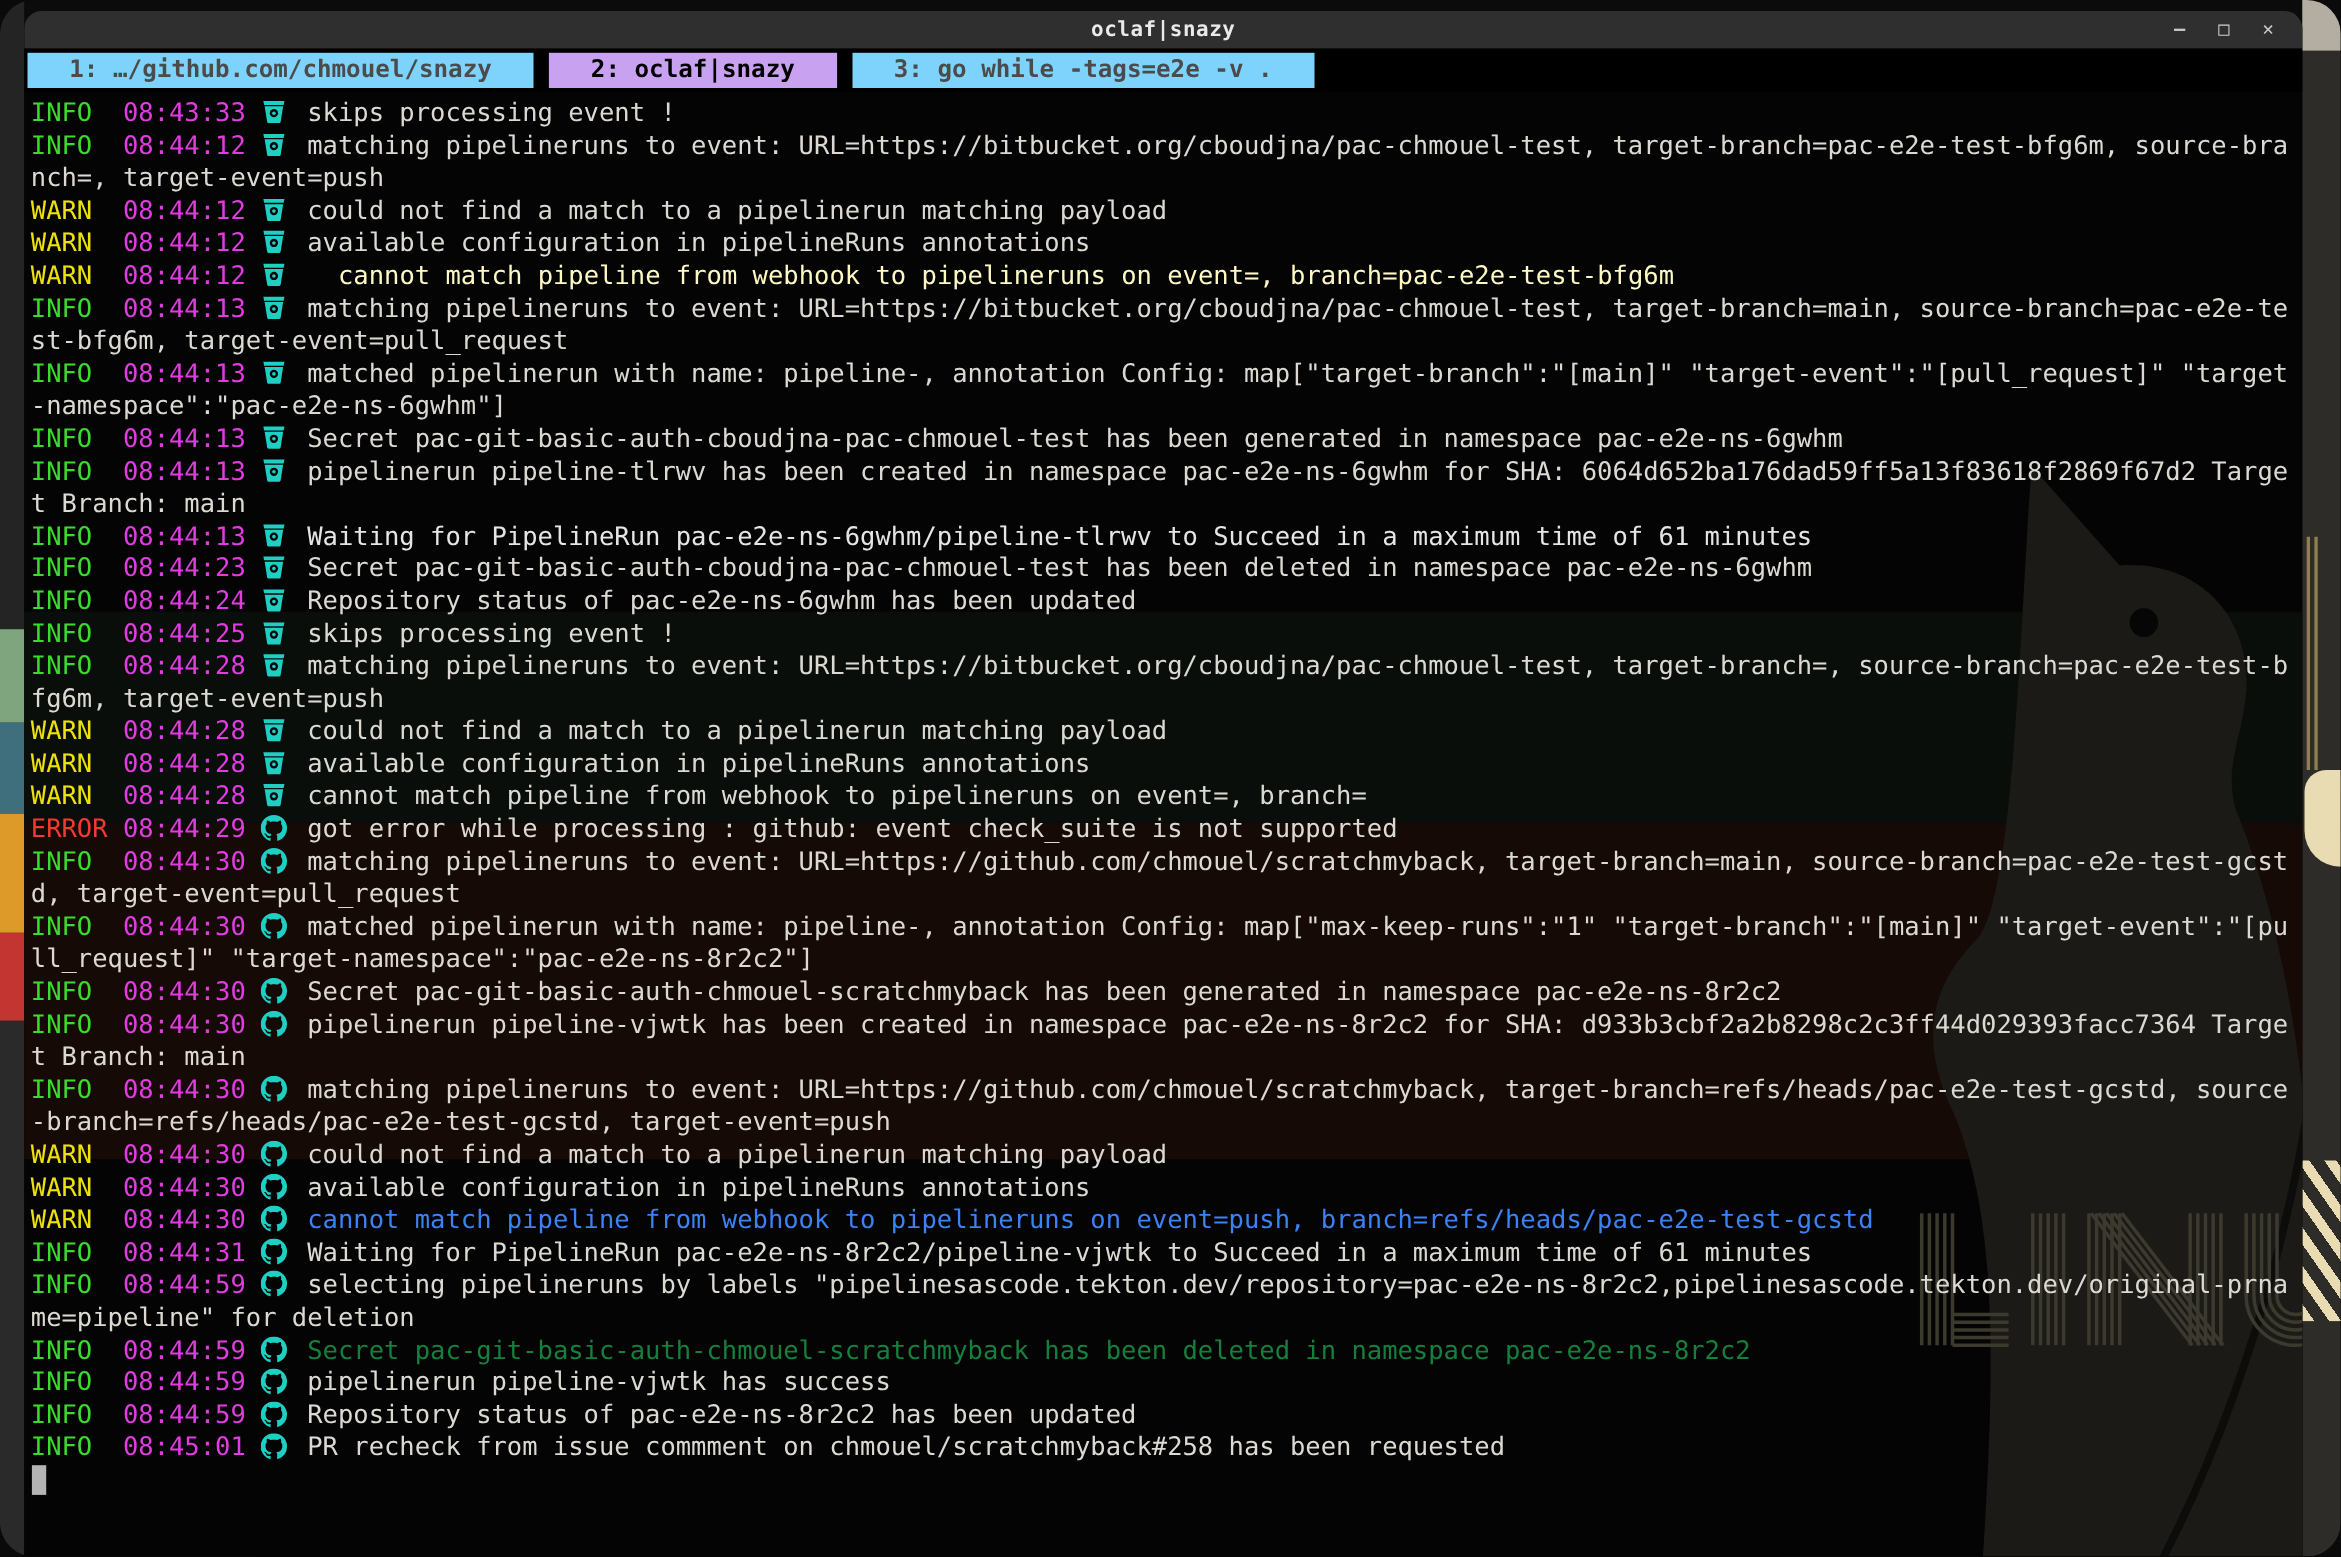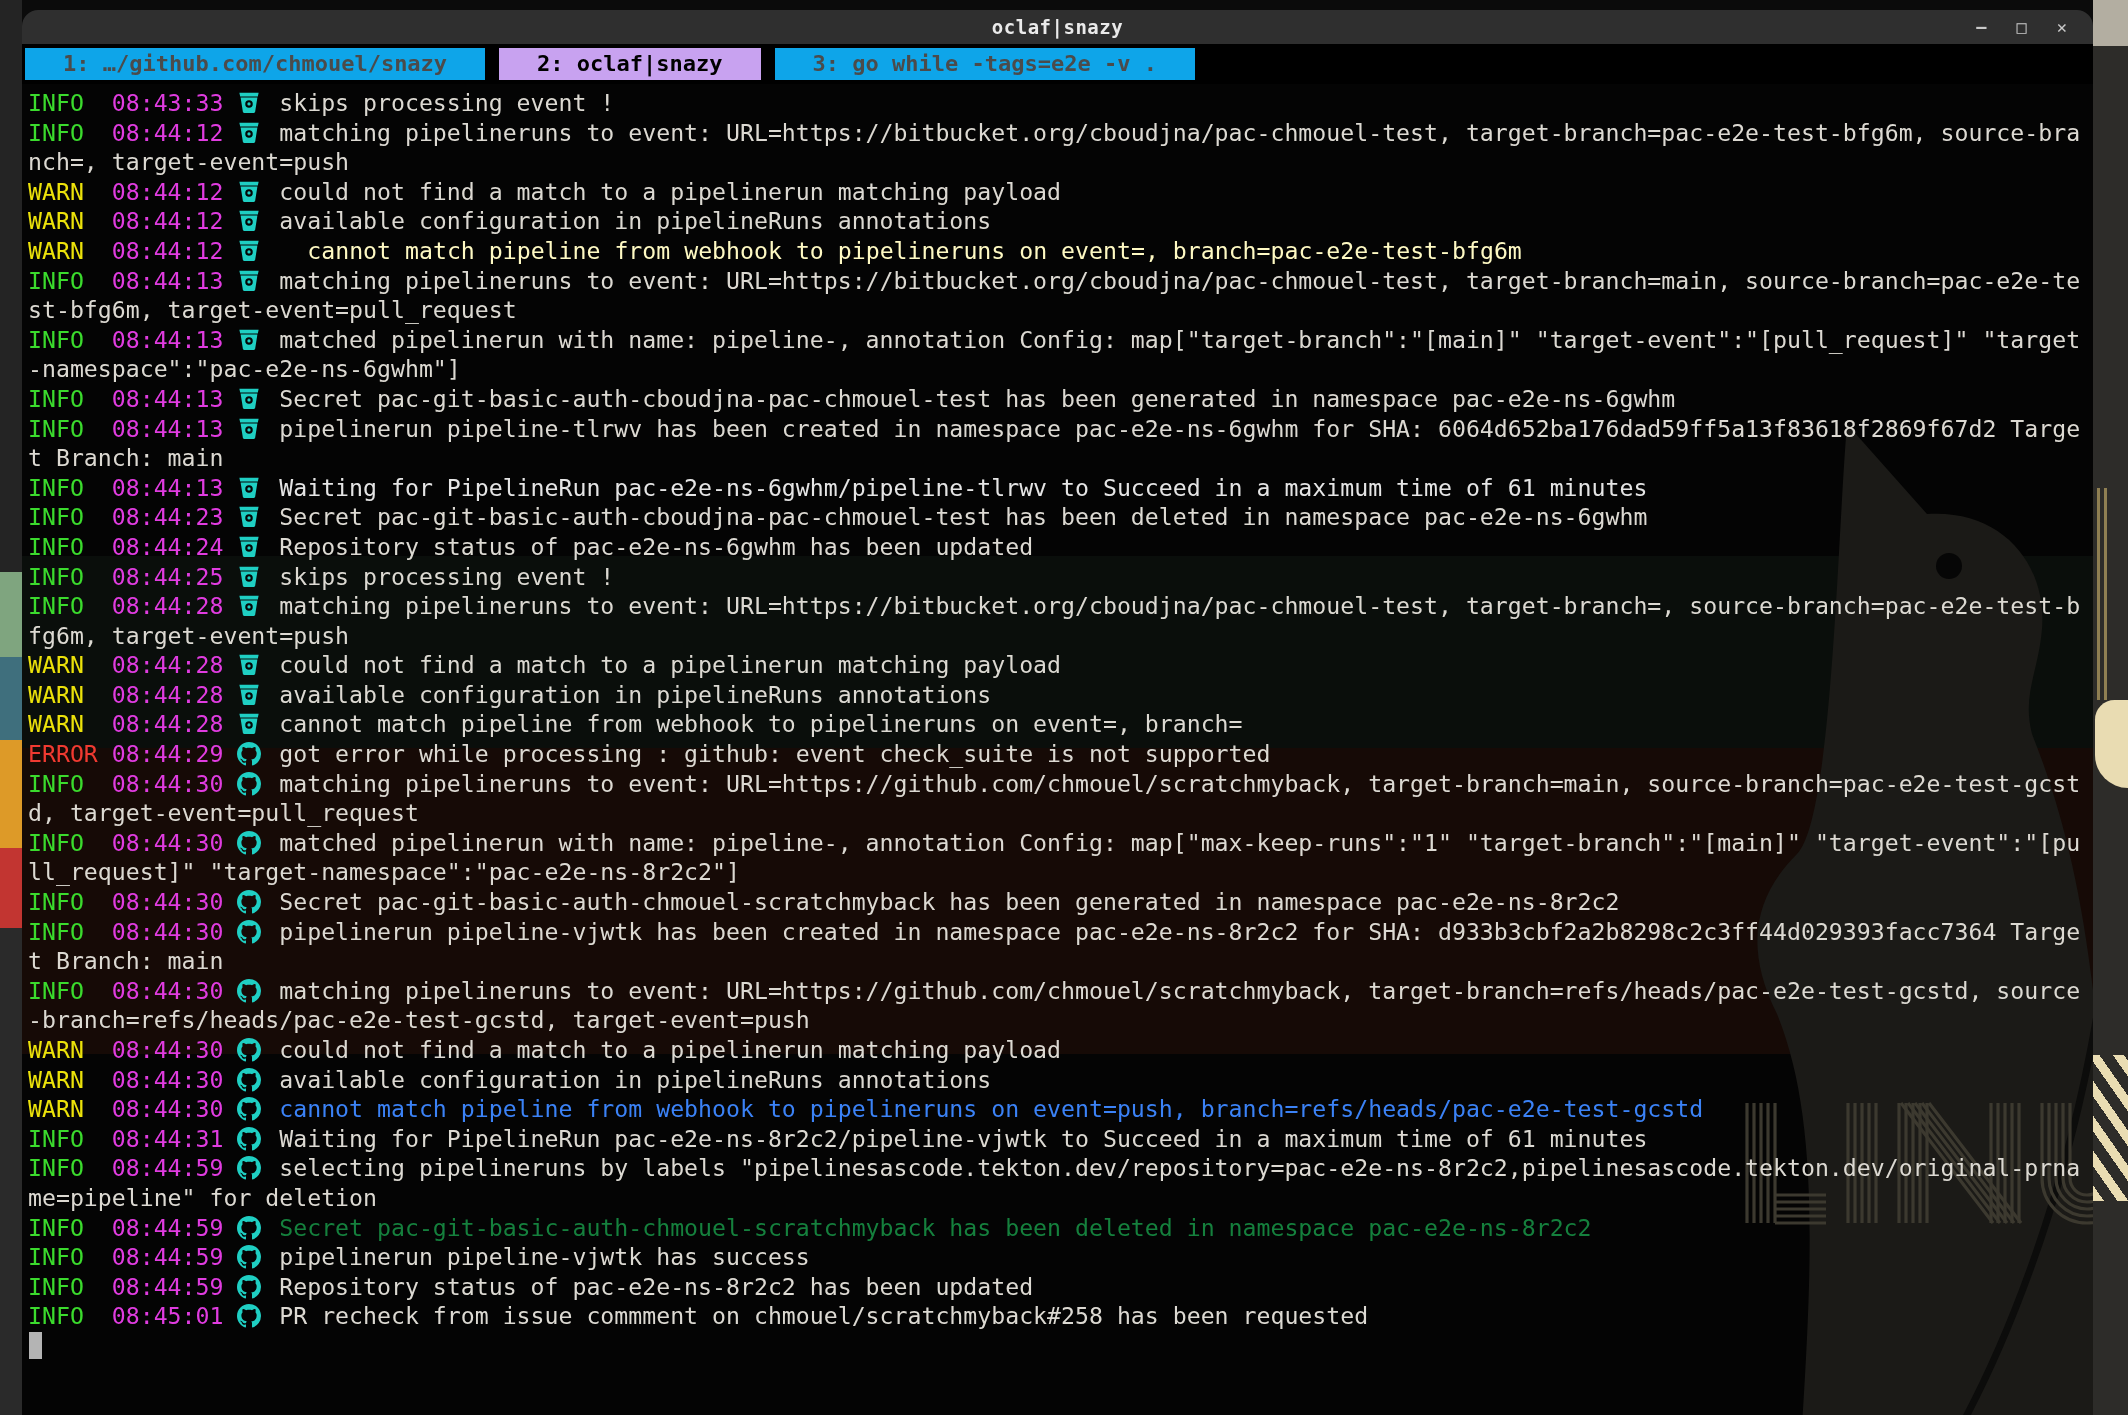--- a/index.html
+++ b/index.html
@@ -1,36 +1,36 @@
 <!DOCTYPE html>
 <html><head>
 <meta charset="utf-8">
 <style>
   html,body{margin:0;padding:0;background:#0a0a0a;}
   #page{position:relative;width:2128px;height:1415px;overflow:hidden;background:#0b0b0b;
-        font-family:"DejaVu Sans Mono",monospace;}
+        font-family:"DejaVu Sans Mono",monospace;border-radius:31px;}
   
   #left-strip{position:absolute;left:0;top:0;width:22px;height:1415px;z-index:0;}
   .strip-seg{position:absolute;left:0;width:22px;}
   #right-band{position:absolute;left:2093px;top:0;width:35px;height:1415px;background:#2d2c29;z-index:0;}
   .band-light-top{position:absolute;left:0;top:0;width:35px;height:46px;background:#b3aea1;}
   .band-goldline{position:absolute;width:3px;top:488px;height:212px;background:#8f7f52;}
   .band-cream-blob{position:absolute;left:2px;top:700px;width:33px;height:88px;background:#e9dcb2;border-radius:26px 0 0 44px;}
   .band-x-stripes{position:absolute;left:0;top:1055px;width:35px;height:146px;
      background:repeating-linear-gradient(55deg,#e9dcb2 0 9px,#2d2c29 9px 20px);}
   
   #window{position:absolute;left:22px;top:10px;width:2071px;height:1405px;background:#040404;
           border-radius:16px 16px 0 0;overflow:hidden;z-index:1;}
   #titlebar{position:relative;height:34px;background:#2f2f2f;display:flex;align-items:center;justify-content:center;}
   #window-title{font-weight:bold;font-size:19px;color:#eaeaea;letter-spacing:0.5px;}
   #win-controls{position:absolute;right:26px;top:0;height:34px;display:flex;align-items:center;gap:30px;}
   .win-btn{color:#c9c9c9;font-size:17px;font-weight:bold;line-height:34px;cursor:default;}
   
   #tabbar{height:40px;background:#000;display:flex;align-items:center;gap:14px;padding-left:3px;}
-  .tab{height:32px;line-height:32px;padding:0 38px;font-size:22px;font-weight:bold;background:#0ea5e9;color:#4b4b4b;white-space:nowrap;}
+  .tab{height:32px;line-height:32px;padding:0 38px;font-size:22px;font-weight:bold;background:#7dd3fc;color:#4b4b4b;white-space:nowrap;}
   .tab.active{background:#c8a2f0;color:#000;}
   
   #term{position:relative;height:1331px;}
   .tint-band{position:absolute;left:0;right:0;pointer-events:none;z-index:1;}
   #tint-green{top:472px;height:192px;background:rgba(90,150,110,0.075);}
   #tint-warm{top:664px;height:306px;background:rgba(185,70,25,0.10);}
   #penguin,#linux-mark{position:absolute;pointer-events:none;z-index:1;}
   #screen{position:relative;z-index:2;padding:4px 0 0 6px;font-size:23.2px;line-height:29.6px;
           color:#dcd9d2;white-space:pre-wrap;word-break:break-all;}
   .log-line{white-space:pre-wrap;word-break:break-all;}

